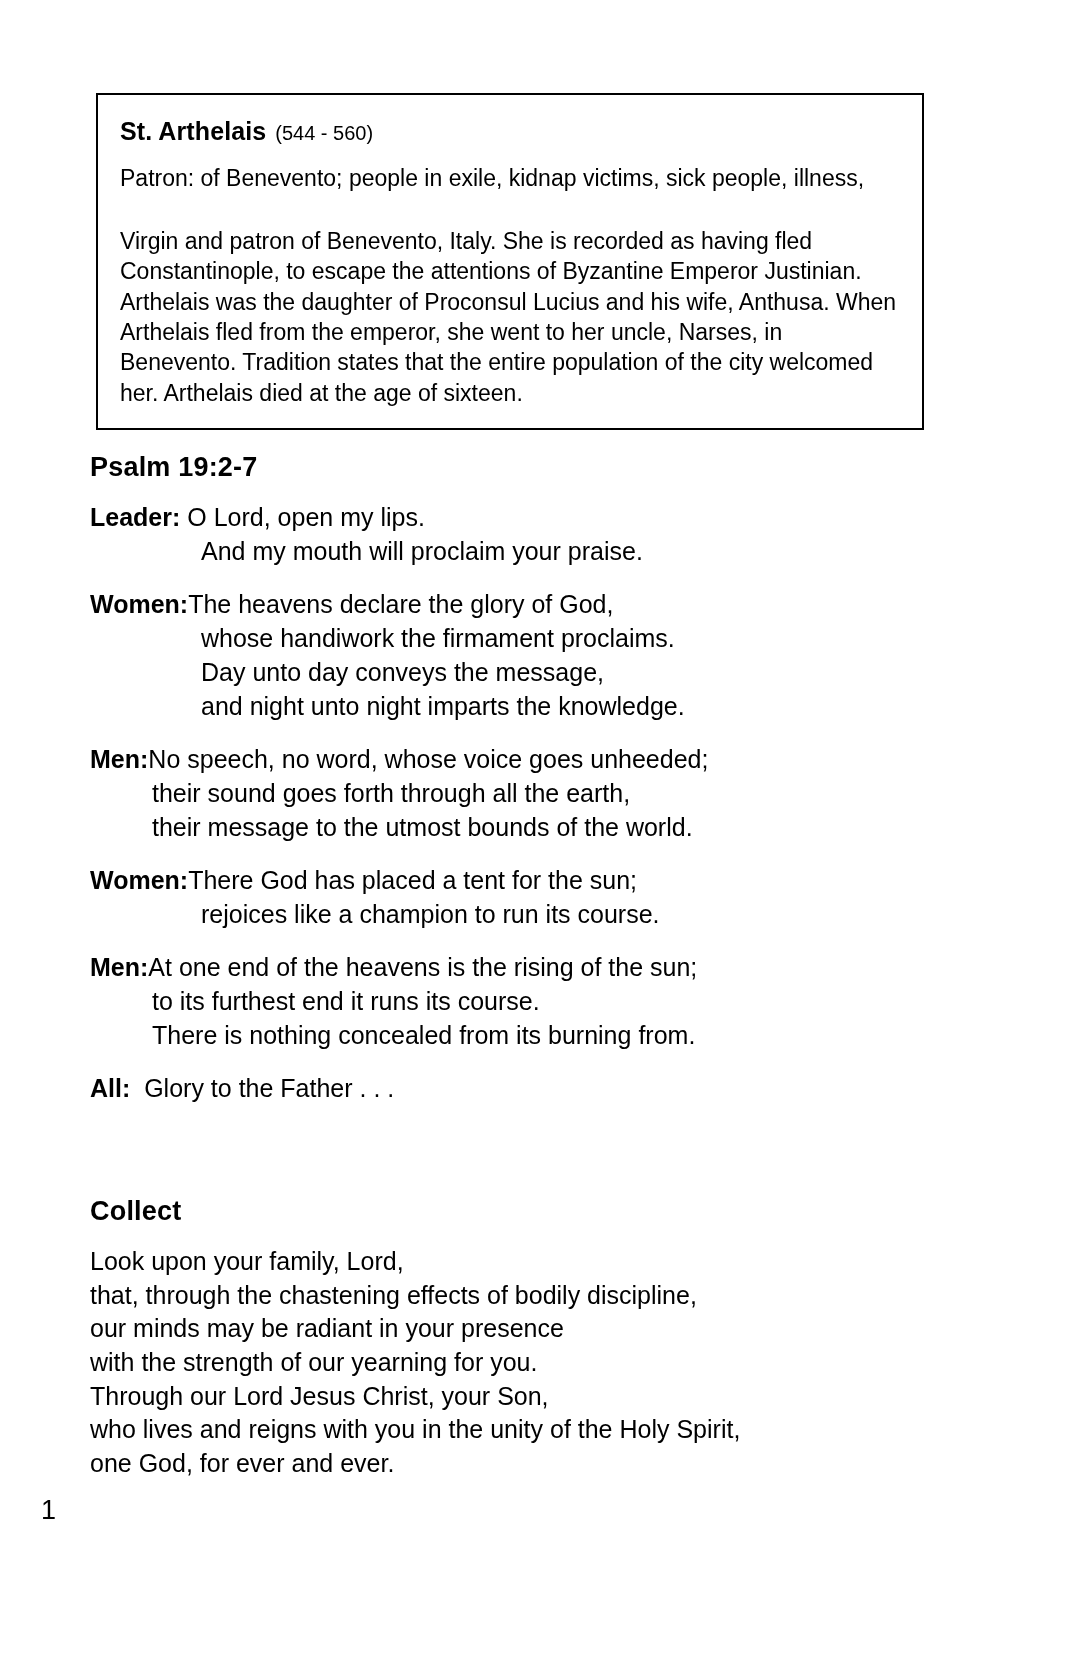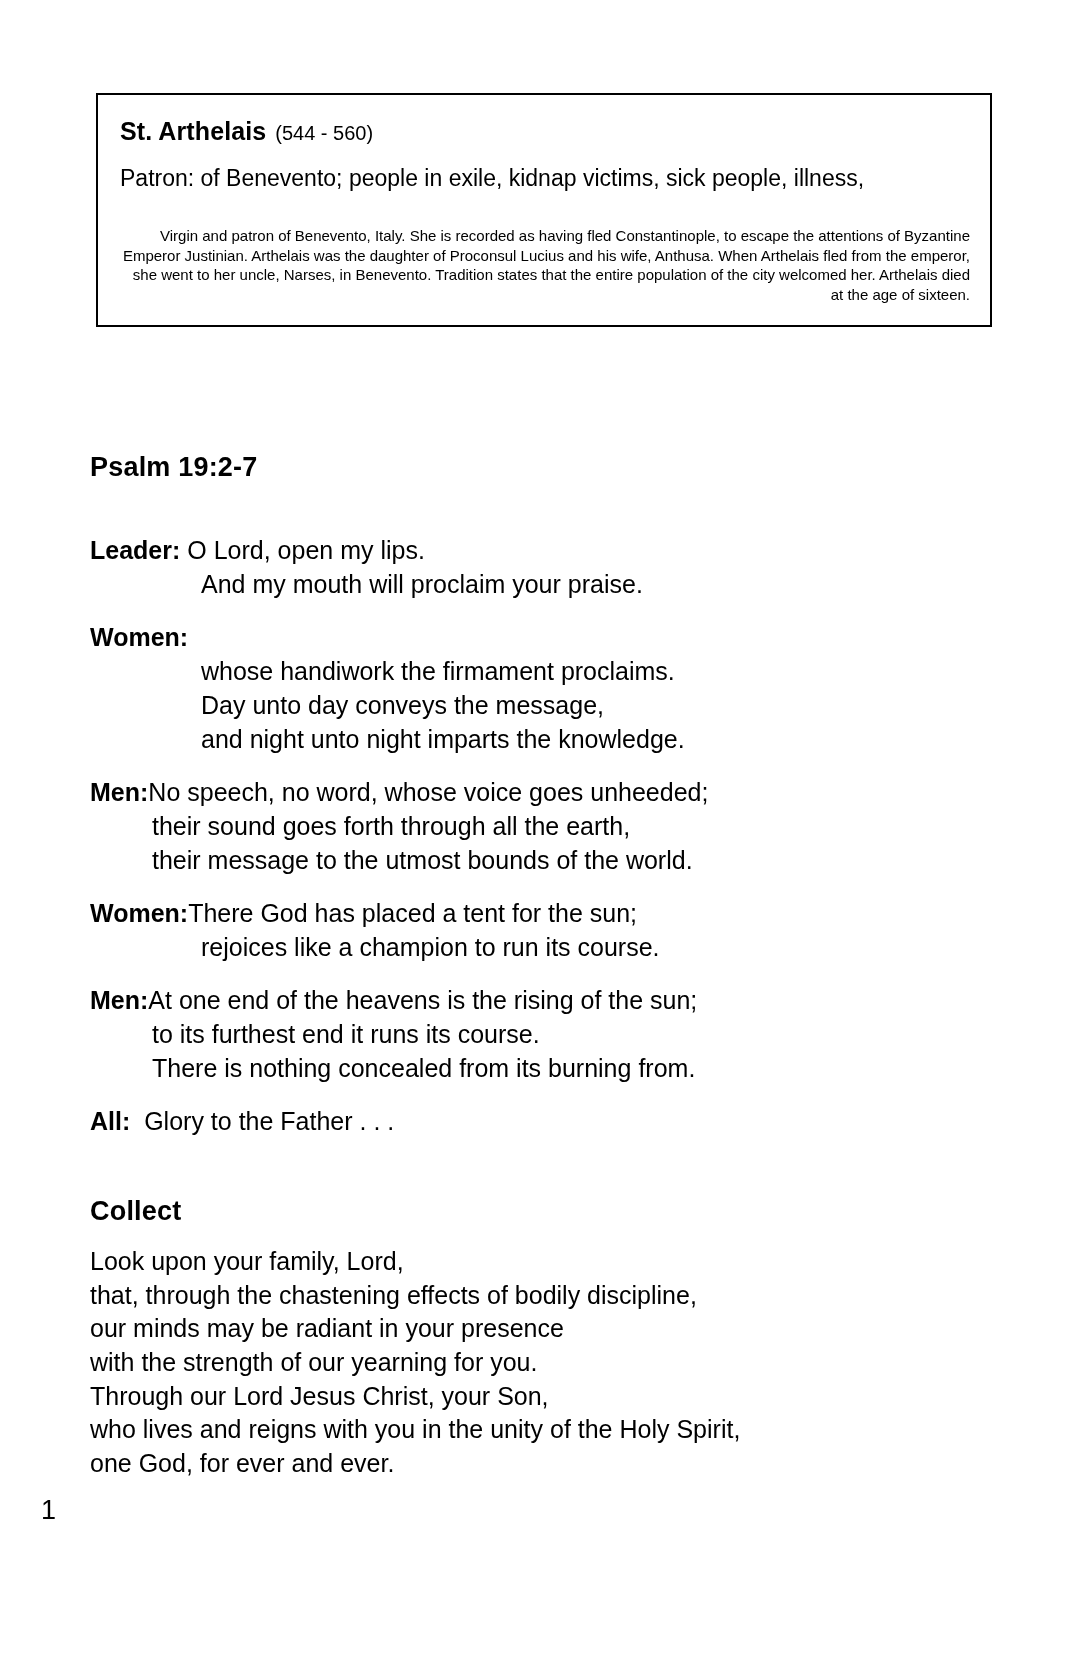--- a/index.html
+++ b/index.html
@@ -22,21 +22,21 @@
     width: 1086px;
     height: 1678px;
     box-sizing: border-box;
   }
 
   
   .saint-box {
     position: absolute;
     left: 96px;
     top: 93px;
-    width: 896px;
+    width: 828px;
     box-sizing: border-box;
     border: 2px solid #000000;
     padding: 22px 20px 20px 22px;
   }
   .saint-title-row {
     display: flex;
     align-items: baseline;
     margin-bottom: 18px;
   }
   .saint-name {
@@ -48,40 +48,38 @@
     font-size: 20px;
     font-weight: normal;
     margin-left: 9px;
   }
   .saint-patron {
     font-size: 23px;
     line-height: 1.30;
     margin-bottom: 32px;
   }
   .saint-bio {
-    font-size: 15px;
+    font-size: 23px;
     line-height: 1.32;
-    text-align: right;
   }
 
   
   .psalm-heading {
     position: absolute;
     left: 90px;
     top: 452px;
     font-size: 27px;
     font-weight: bold;
     letter-spacing: 0.2px;
   }
   .psalm-body {
     position: absolute;
     left: 90px;
     top: 500px;
     width: 900px;
-    margin-top: 33px;
   }
   .verse-block {
     margin-bottom: 19px;
   }
   .verse-block:last-child { margin-bottom: 0; }
 
   .verse-first {
     display: flex;
     align-items: baseline;
     font-size: 25px;
@@ -151,20 +149,21 @@
       <div class="verse-block">
         <div class="verse-first">
           <span class="speaker">Leader: </span>
           <span class="verse-text">O Lord, open my lips.</span>
         </div>
         <div class="verse-line ind-leader">And my mouth will proclaim your praise.</div>
       </div>
       <div class="verse-block">
         <div class="verse-first">
           <span class="speaker">Women:</span>
+          <span class="verse-text">The heavens declare the glory of God,</span>
         </div>
         <div class="verse-line ind-women">whose handiwork the firmament proclaims.</div>
         <div class="verse-line ind-women">Day unto day conveys the message,</div>
         <div class="verse-line ind-women">and night unto night imparts the knowledge.</div>
       </div>
       <div class="verse-block">
         <div class="verse-first">
           <span class="speaker">Men:</span>
           <span class="verse-text">No speech, no word, whose voice goes unheeded;</span>
         </div>

